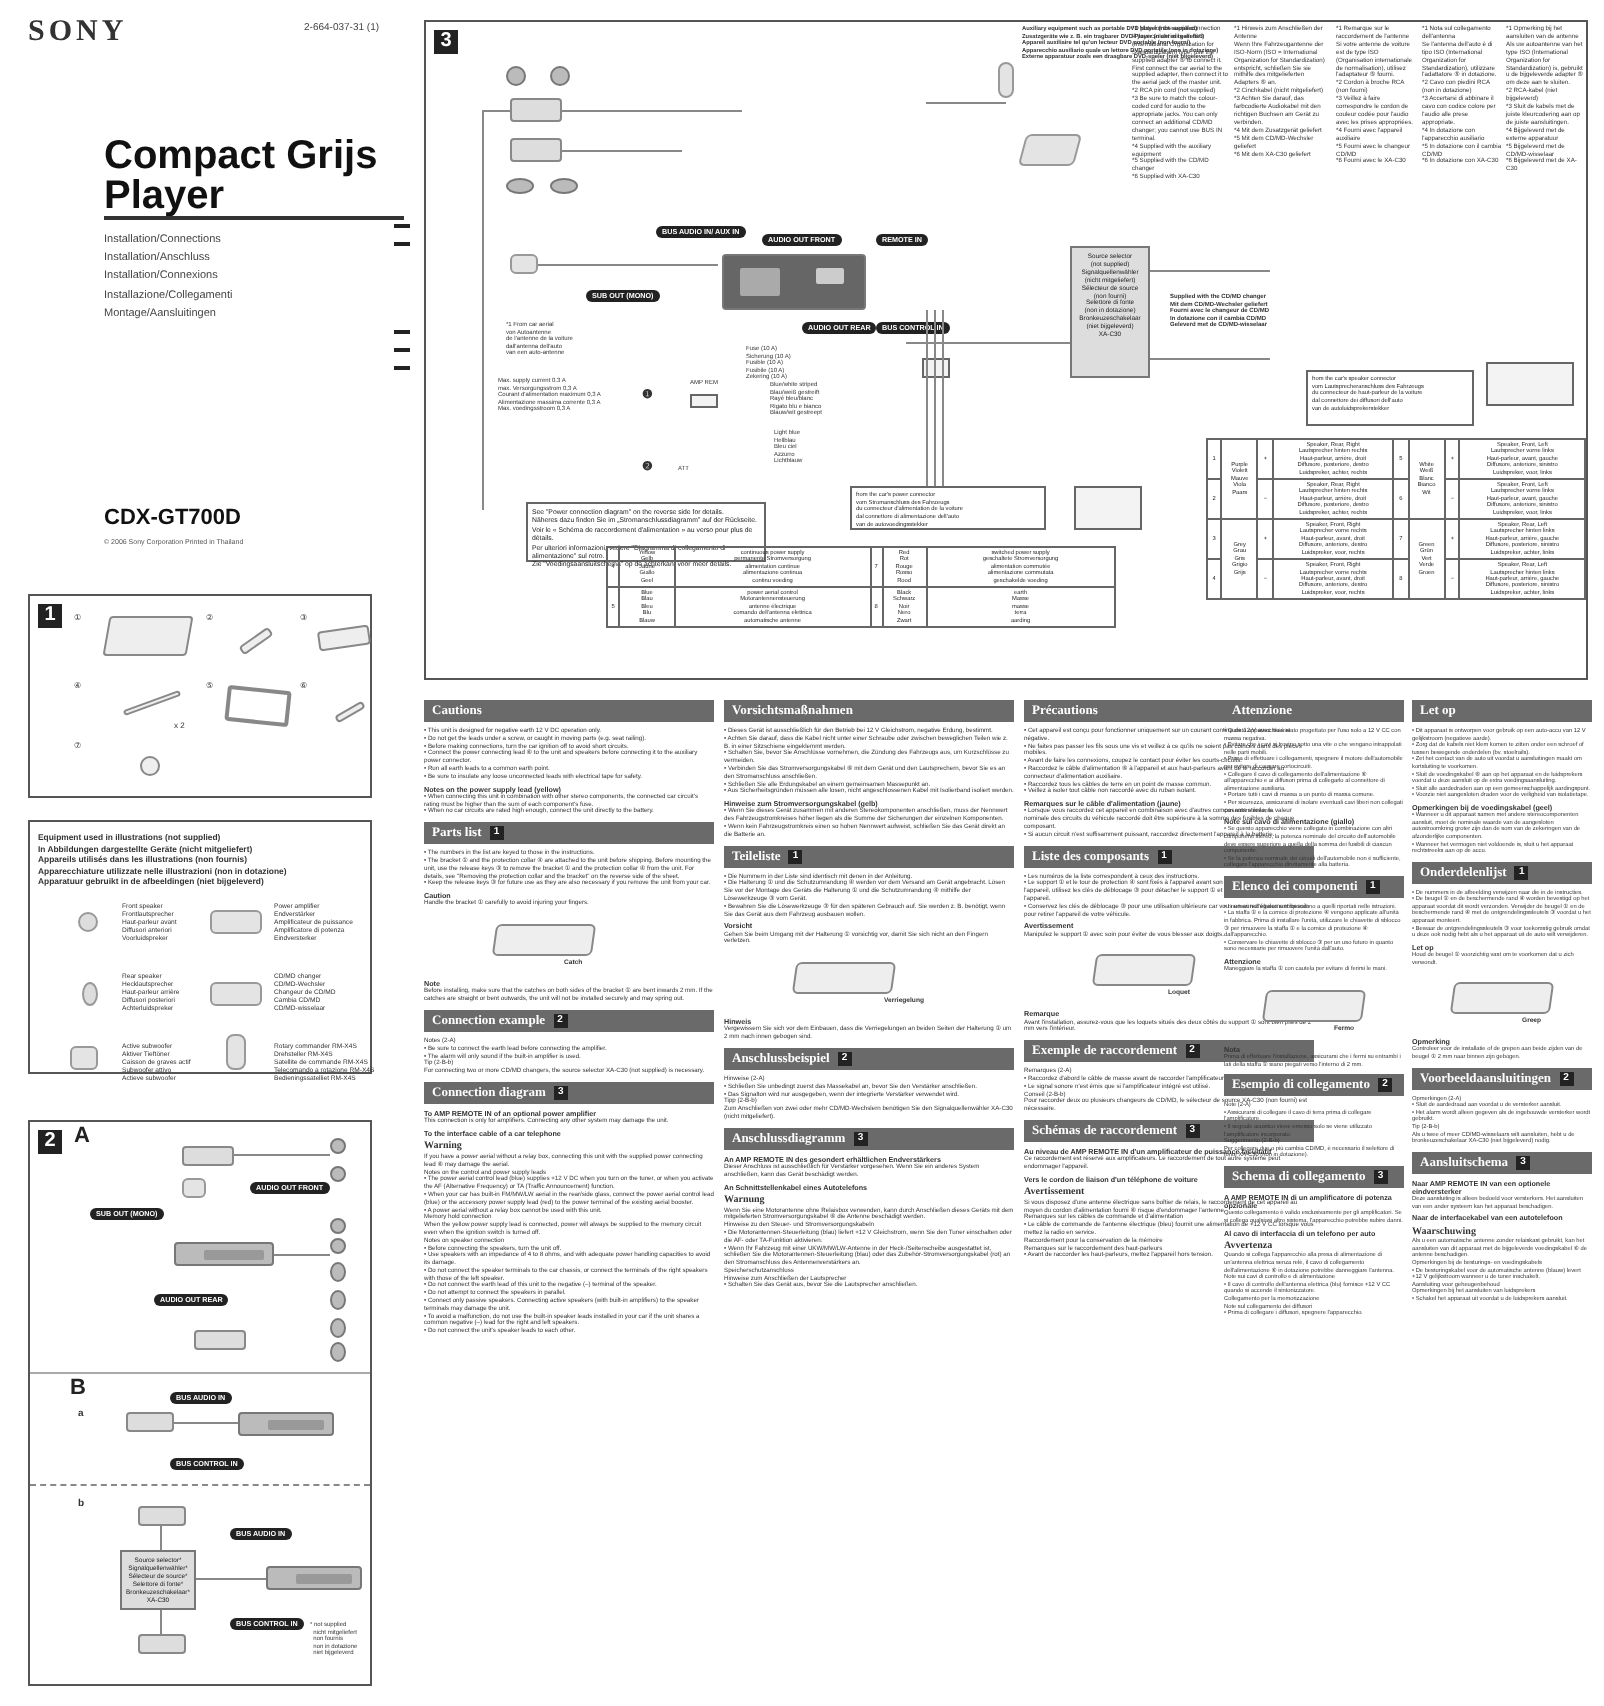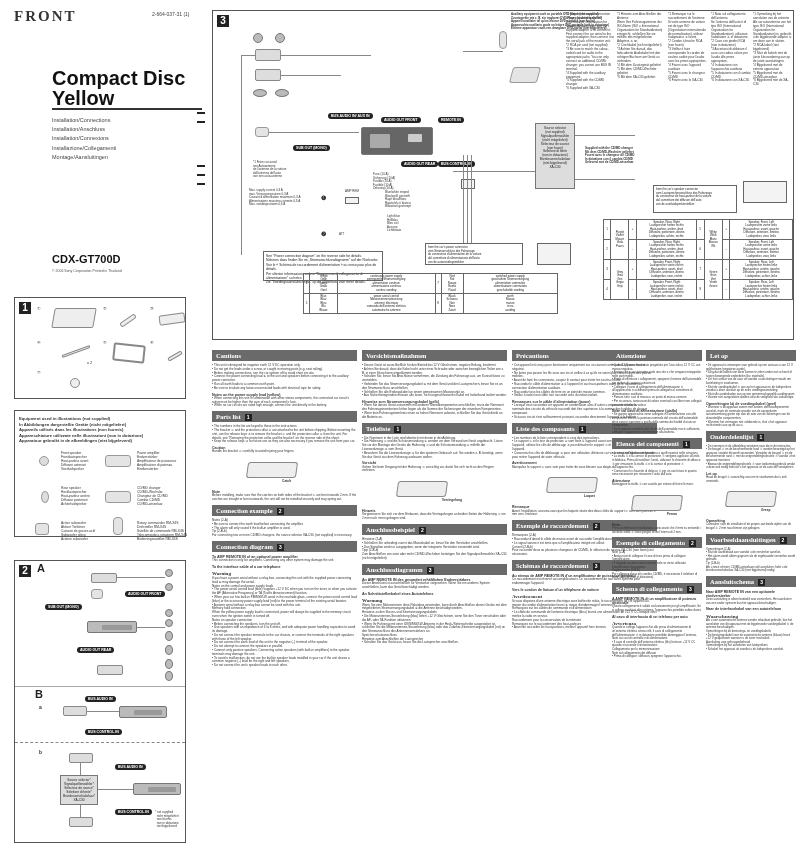--- a/index.html
+++ b/index.html
@@ -57,24 +57,24 @@
   .illus{height:28px;margin:4px 0;position:relative}
   .illus .dev{position:absolute;left:35px;top:4px;width:50px;height:16px;border:1px solid #888;background:#eee;border-radius:3px;transform:skewX(-8deg)}
   .illus .lbl{position:absolute;font-size:3.3px;font-weight:bold}
   .warn{font-family:"Liberation Serif",serif;font-weight:bold;font-size:5px;margin:3px 0 1px}
 </style>
 </head>
 <body>
 
 <div class="page">
 
-  <div class="abs sony">FRONT</div>
+  <div class="abs sony">SONY</div>
   <div class="abs partno">2-664-037-31 (1)</div>
   <div class="abs title">
-    <div>Compact Disc Yellow</div>
+    <div>Compact Grijs Player</div>
   </div>
   <div class="abs title-rule"></div>
   <div class="abs langs">
     <div>Installation/Connections</div>
     <div>Installation/Anschluss</div>
     <div>Installation/Connexions</div>
     <div>Installazione/Collegamenti</div>
     <div>Montage/Aansluitingen</div>
   </div>
   <div class="abs tabs">

